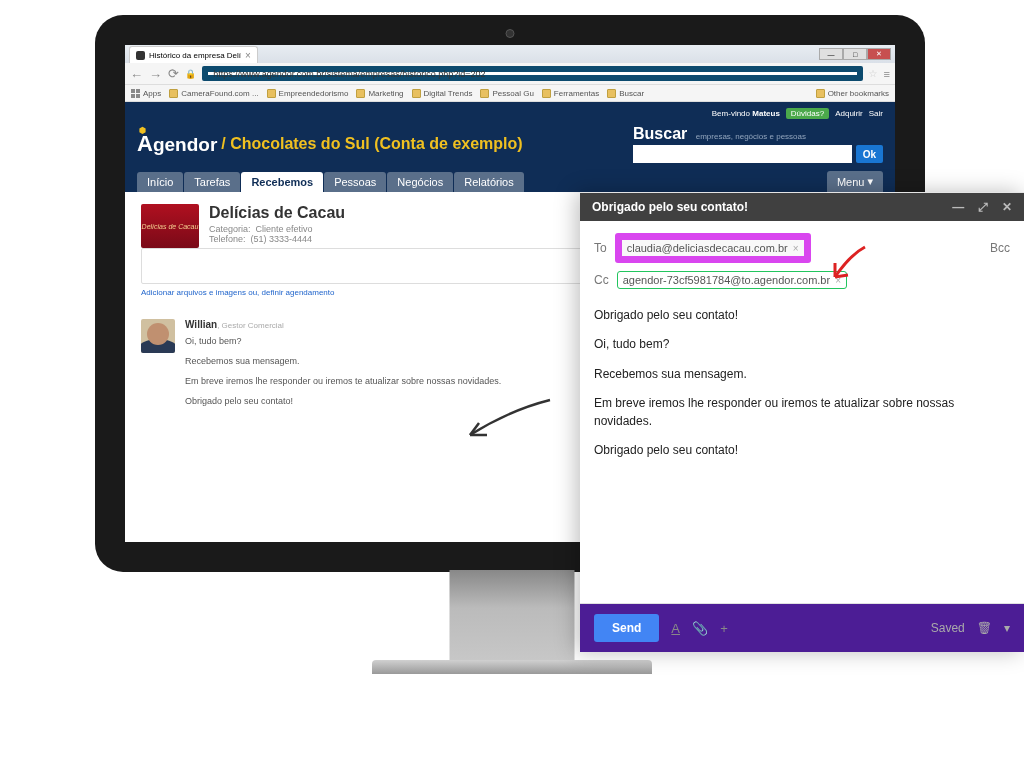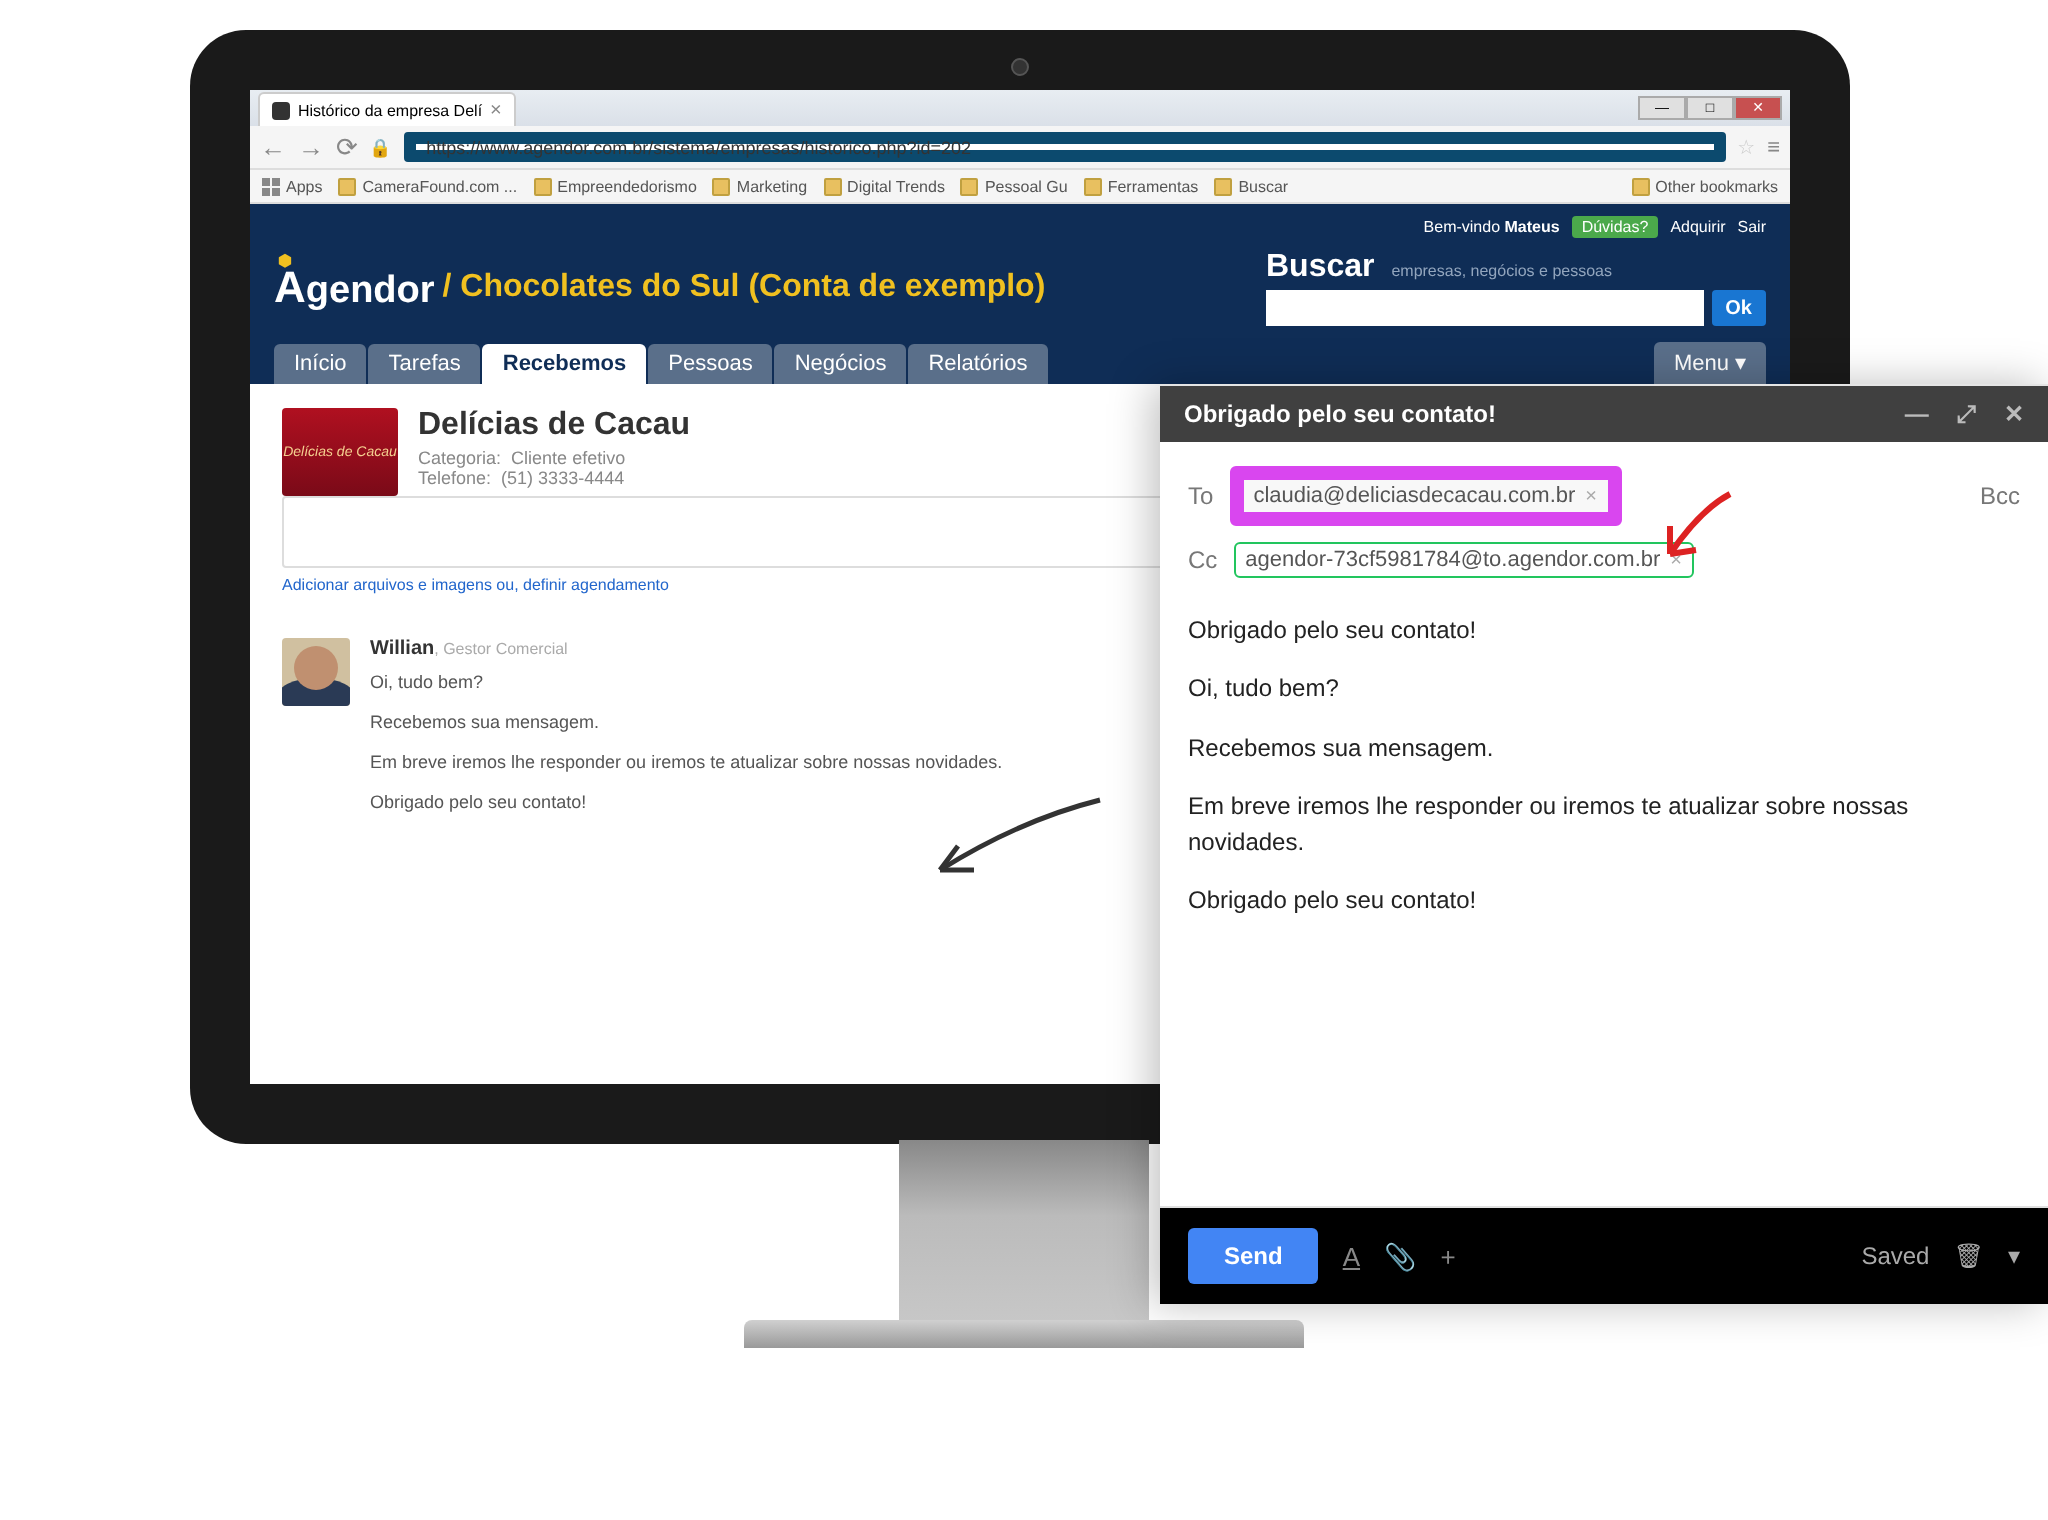--- a/index.html
+++ b/index.html
@@ -91,21 +91,21 @@
 .compose-header { background: #404040; color: #fff; height: 28px; display: flex; align-items: center; padding: 0 12px; font-size: 12px; font-weight: bold; }
 .compose-ctrls { margin-left: auto; display: flex; gap: 14px; color: #bbb; font-size: 12px; }
 .compose-fields { padding: 8px 14px 0; }
 .field-row { display: flex; align-items: center; gap: 8px; padding: 4px 0; font-size: 12px; color: #777; }
 .chip { display: inline-flex; align-items: center; border: 7px solid #d946ef; background: #f8f8f8; border-radius: 3px; padding: 2px 5px; font-size: 11px; color: #555; gap: 5px; }
 .chip.highlight { border: 1px solid #22c55e; background: #fff; }
 .chip-x { color: #aaa; font-size: 10px; }
 .bcc { margin-left: auto; color: #777; font-size: 12px; }
 .compose-body { padding: 14px; font-size: 12px; color: #222; line-height: 1.45; }
 .compose-body p { margin-bottom: 12px; }
-.compose-footer { position: absolute; bottom: 0; left: 0; right: 0; border-top: 1px solid #e0e0e0; padding: 10px 14px; display: flex; align-items: center; gap: 12px; background: #000000; }
+.compose-footer { position: absolute; bottom: 0; left: 0; right: 0; border-top: 1px solid #e0e0e0; padding: 10px 14px; display: flex; align-items: center; gap: 12px; background: #4c1d95; }
 .send-btn { background: #4285f4; color: #fff; border: none; padding: 7px 18px; font-size: 12px; font-weight: bold; border-radius: 3px; }
 .fmt-icon { color: #888; font-size: 13px; }
 .saved { margin-left: auto; color: #aaa; font-size: 12px; display: flex; align-items: center; gap: 12px; justify-content: flex-end; }
 </style>
 </head>
 <body>
 
 <div class="monitor">
   <div class="camera"></div>
   <div class="screen">

